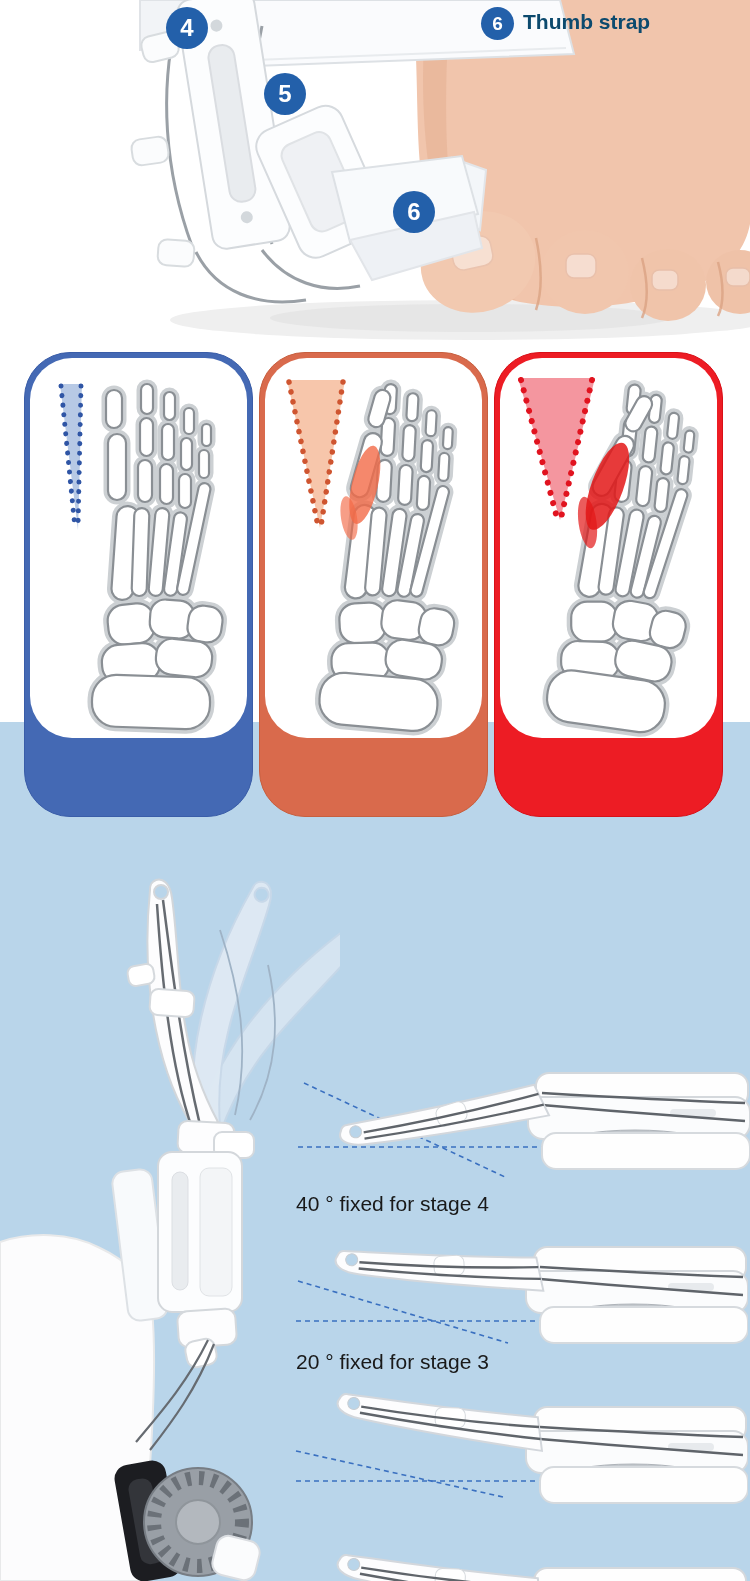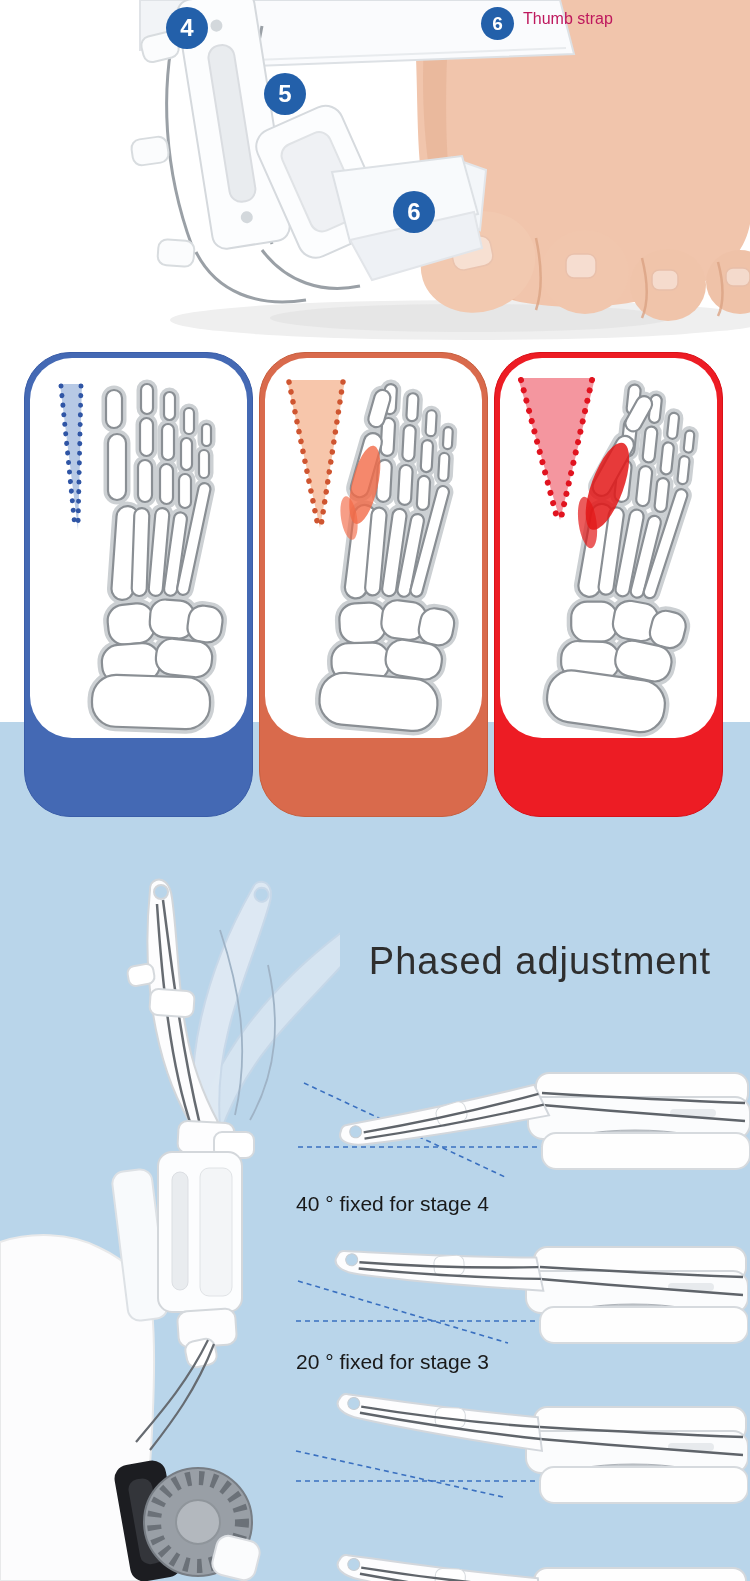--- a/index.html
+++ b/index.html
@@ -4,21 +4,21 @@
 <style>
   html,body{margin:0;padding:0;background:#fff;}
   .page{position:relative;width:750px;height:1581px;overflow:hidden;background:#fff;
         font-family:"Liberation Sans",sans-serif;}
   .bg-bottom{position:absolute;left:0;top:722px;width:750px;height:859px;background:#b9d5ea;}
   .photo-wrap{position:absolute;left:0;top:0;width:750px;height:352px;}
   .badge{position:absolute;background:#2360aa;border-radius:50%;color:#fff;font-weight:bold;
          display:flex;align-items:center;justify-content:center;z-index:6;}
   .badge-lg{width:42px;height:42px;font-size:24px;}
   .badge-sm{width:33px;height:33px;font-size:19px;}
-  .legend-label{position:absolute;left:523px;top:10px;font-size:16px;font-weight:normal;color:#be185d;z-index:6;}
+  .legend-label{position:absolute;left:523px;top:10px;font-size:21px;font-weight:bold;color:#0c4a6e;z-index:6;}
   .stage-card{position:absolute;top:352px;width:227px;height:463px;border-radius:46px;z-index:4;}
   .card-inner{position:absolute;left:5px;top:5px;width:217px;height:380px;background:#fff;border-radius:42px;overflow:hidden;}
   .card-inner svg{display:block;}
   .phased-title{position:absolute;left:330px;top:940px;width:420px;text-align:center;
                 font-size:38px;font-weight:400;letter-spacing:1px;color:#2e2e2e;z-index:3;}
   .row-label{position:absolute;left:296px;width:460px;font-size:21px;
              font-weight:normal;color:#191919;z-index:5;}
   .lbl-1{top:1192px;} .lbl-2{top:1350px;} .lbl-3{top:1504px;}
   .devrow{position:absolute;z-index:2;}
   .dr1{left:290px;top:975px;} .dr2{left:288px;top:1169px;} .dr3{left:288px;top:1339px;} .dr4{left:288px;top:1500px;}
@@ -197,21 +197,20 @@
           <ellipse cx="100" cy="130" rx="16" ry="46" transform="rotate(14 100 130)" fill="#e31717" opacity="0.85"></ellipse>
           <ellipse cx="84" cy="168" rx="9" ry="26" transform="rotate(-14 84 168)" fill="#e31717" opacity="0.7"></ellipse>
         </g>
         <polygon points="18,20 95,20 60,162" fill="#f3909a" opacity="0.95"></polygon>
         <path d="M21,22 L57,160" fill="none" stroke="#e1131f" stroke-width="6" stroke-linecap="round" stroke-dasharray="0.1 10.5"></path>
         <path d="M92,22 L61,160" fill="none" stroke="#e1131f" stroke-width="6" stroke-linecap="round" stroke-dasharray="0.1 10.5"></path>
       </svg>
     </div>
   </div>
 
-  <div class="phased-title">Phased adjustment</div>
 
   <svg class="big-device" width="340" height="711" viewBox="0 0 340 711">
     <use href="#big-arm" transform="rotate(48 205 260)" fill="#d9e6f2" stroke="#c7d8e8" stroke-width="2" opacity="0.9"></use>
     <use href="#big-arm" transform="rotate(24 205 260)" fill="#dfeaf4" stroke="#c9d9e9" stroke-width="2" opacity="0.95"></use>
     <path d="M220,60 C240,120 250,180 235,245" fill="none" stroke="#9fb3c6" stroke-width="1.8"></path>
     <path d="M268,95 C280,150 278,200 250,250" fill="none" stroke="#9fb3c6" stroke-width="1.8"></path>
     <use href="#big-arm" fill="#fdfdfe" stroke="#d2d6da" stroke-width="2"></use>
     <path d="M163,30 C172,100 182,180 200,255" fill="none" stroke="#666b71" stroke-width="2.5"></path>
     <path d="M157,34 C162,110 170,195 192,258" fill="none" stroke="#666b71" stroke-width="2.5"></path>
     <rect x="128" y="95" width="26" height="20" rx="7" transform="rotate(-10 141 105)" fill="#fff" stroke="#d5d9dd" stroke-width="2"></rect>

